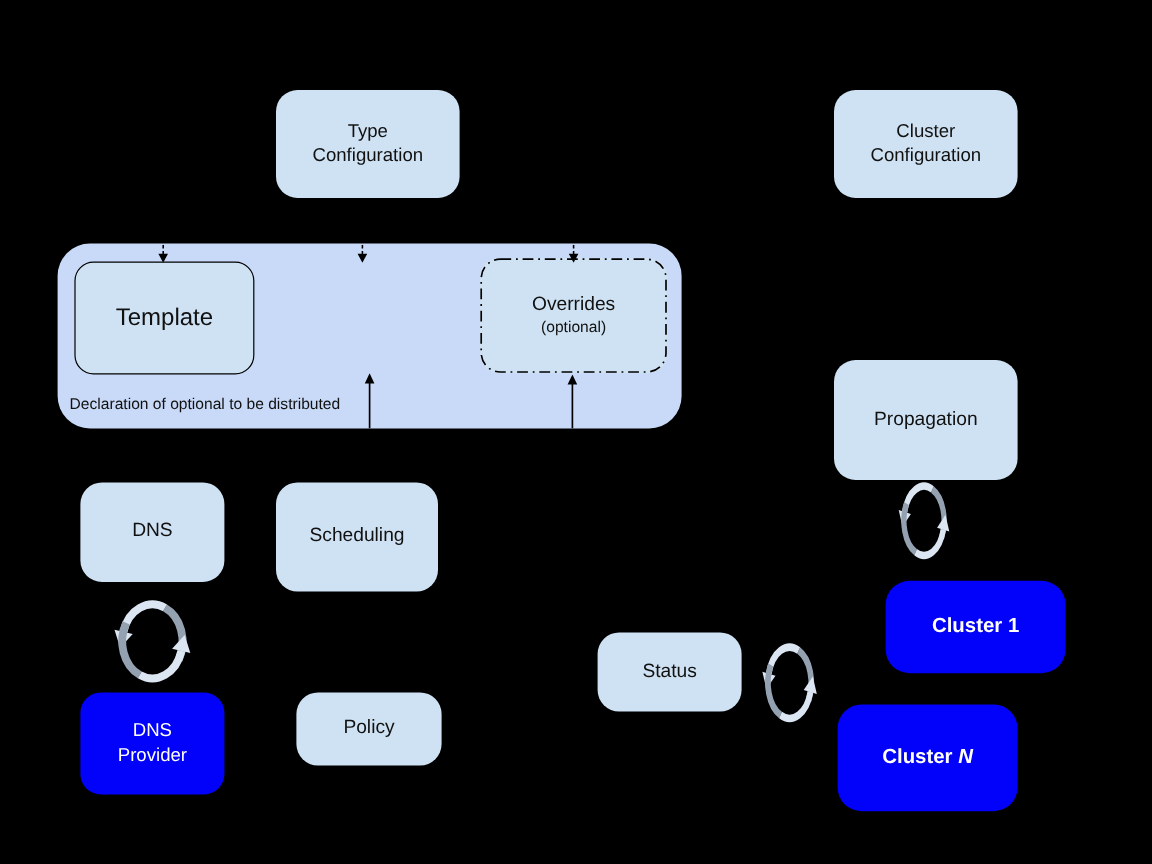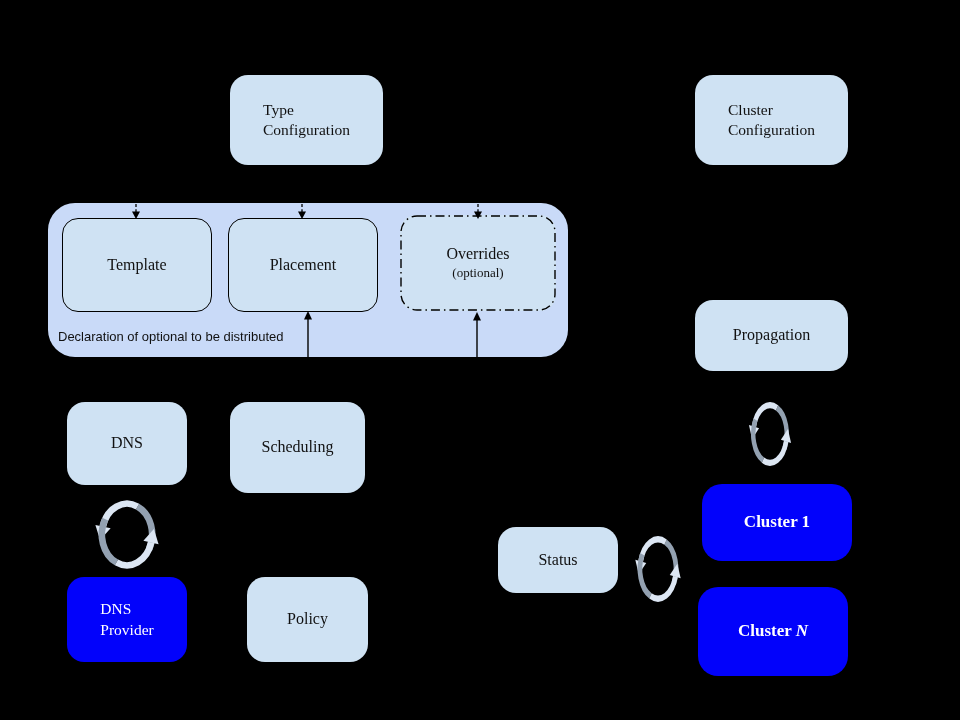--- a/index.html
+++ b/index.html
@@ -4,36 +4,36 @@
 <style>
   html,body{margin:0;padding:0;background:#000;}
   .stage{
     position:relative;width:960px;height:720px;overflow:hidden;
     background:var(--bg,#000);
     font-family:"Liberation Sans","DejaVu Sans",sans-serif;
     -webkit-font-smoothing:antialiased;
   }
   .node{
     position:absolute;display:flex;align-items:center;justify-content:center;
-    text-align:left;color:var(--text-dark,#111);
-    line-height:1.3;white-space:pre-line;font-family:Liberation Serif, serif;
+    text-align:center;color:var(--text-dark,#111);
+    line-height:1.3;white-space:pre-line;
   }
   .light{background:var(--light-box,#cfe2f3);border-radius:18px;font-size:16px;}
   .blue{
     background:var(--blue-box,#0000fa);color:var(--text-light,#fff);
     border-radius:17px;font-size:15.5px;
   }
   .blue.bold{font-weight:bold;font-size:17px;border-radius:20px;}
   .panel{
     position:absolute;left:48px;top:203px;width:520px;height:154px;
     background:var(--panel,#c9daf8);border-radius:27px;
   }
   .inner{
     background:var(--light-box,#cfe2f3);
-    border:1.5px solid var(--line,#000);border-radius:16px;font-size:16px;
+    border:1.5px solid var(--line,#000);border-radius:16px;font-size:20px;
   }
   .overrides{background:var(--light-box,#cfe2f3);border-radius:16px;flex-direction:column;}
   .overrides .sub{font-size:13px;margin-top:1px;}
   .caption{
     position:absolute;left:58px;top:330px;font-size:13px;
     color:var(--text-dark,#111);white-space:nowrap;
   }
   .conn{position:absolute;}
   svg{display:block;}
 </style>
@@ -47,21 +47,20 @@
 
   <div class="node light" style="left:695px;top:75px;width:153px;height:90px;font-size:15.5px;">Cluster
 Configuration</div>
 
   <div class="panel">
     <span class="caption" style="left:10px;top:126px;position:absolute;">Declaration of optional to be distributed</span>
   </div>
 
   <div class="node inner" style="left:62px;top:218px;width:148px;height:92px;">Template</div>
 
-  <div class="node inner" style="left:228px;top:218px;width:148px;height:92px;">Placement</div>
 
   <div class="node overrides" style="left:400px;top:215px;width:156px;height:96px;">
     <svg width="156" height="96" viewBox="0 0 156 96" style="position:absolute;left:0;top:0;">
       <rect x="1" y="1" width="154" height="94" rx="16" fill="none" stroke="#000" stroke-width="1.4" stroke-dasharray="9 4 1.5 4"></rect>
     </svg>
     <span style="font-size:16px;position:relative;">Overrides</span>
     <span class="sub" style="position:relative;">(optional)</span>
   </div>
 
   <svg class="conn" style="left:130px;top:204px;" width="12" height="15" viewBox="0 0 12 15">
@@ -99,23 +98,23 @@
     <g fill="none" stroke-width="8.5" transform="rotate(180 50 50)">
       <path d="M 78 70 A 32 40 0 0 0 63.5 13.7" stroke="#93a1b1"></path>
       <path d="M 63.5 13.7 A 32 40 0 0 0 19.1 39.6" stroke="#dce6f3"></path>
       <polygon points="15.5,57 29,42 9.5,37.5" fill="#dce6f3" stroke="none"></polygon>
     </g>
   </svg>
 
   <div class="node blue" style="left:67px;top:577px;width:120px;height:85px;">DNS
 Provider</div>
 
-  <div class="node light" style="left:247px;top:577px;width:121px;height:85px;">Policy</div>
+  <div class="node light" style="left:247px;top:577px;width:121px;height:61px;">Policy</div>
 
-  <div class="node light" style="left:695px;top:300px;width:153px;height:71px;">Propagation</div>
+  <div class="node light" style="left:695px;top:300px;width:153px;height:100px;">Propagation</div>
 
   <svg class="conn" style="left:744px;top:398px;" width="52" height="72" viewBox="0 0 100 100" preserveAspectRatio="none">
     <g fill="none" stroke-width="8.5">
       <path d="M 78 70 A 32 40 0 0 0 63.5 13.7" stroke="#93a1b1"></path>
       <path d="M 63.5 13.7 A 32 40 0 0 0 19.1 39.6" stroke="#dce6f3"></path>
       <polygon points="15.5,57 29,42 9.5,37.5" fill="#dce6f3" stroke="none"></polygon>
     </g>
     <g fill="none" stroke-width="8.5" transform="rotate(180 50 50)">
       <path d="M 78 70 A 32 40 0 0 0 63.5 13.7" stroke="#93a1b1"></path>
       <path d="M 63.5 13.7 A 32 40 0 0 0 19.1 39.6" stroke="#dce6f3"></path>
@@ -131,20 +130,20 @@
       <path d="M 63.5 13.7 A 32 40 0 0 0 19.1 39.6" stroke="#dce6f3"></path>
       <polygon points="15.5,57 29,42 9.5,37.5" fill="#dce6f3" stroke="none"></polygon>
     </g>
     <g fill="none" stroke-width="8.5" transform="rotate(180 50 50)">
       <path d="M 78 70 A 32 40 0 0 0 63.5 13.7" stroke="#93a1b1"></path>
       <path d="M 63.5 13.7 A 32 40 0 0 0 19.1 39.6" stroke="#dce6f3"></path>
       <polygon points="15.5,57 29,42 9.5,37.5" fill="#dce6f3" stroke="none"></polygon>
     </g>
   </svg>
 
-  <div class="node blue bold" style="left:702px;top:484px;width:150px;height:77px;">Cluster 1</div>
+  <div class="node blue bold" style="left:738px;top:484px;width:150px;height:77px;">Cluster 1</div>
 
   <div class="node blue bold" style="left:698px;top:587px;width:150px;height:89px;">
     <span style="white-space:pre;">Cluster </span>
     <span style="font-style:italic;">N</span>
   </div>
 
 </div>
 
 </body></html>

